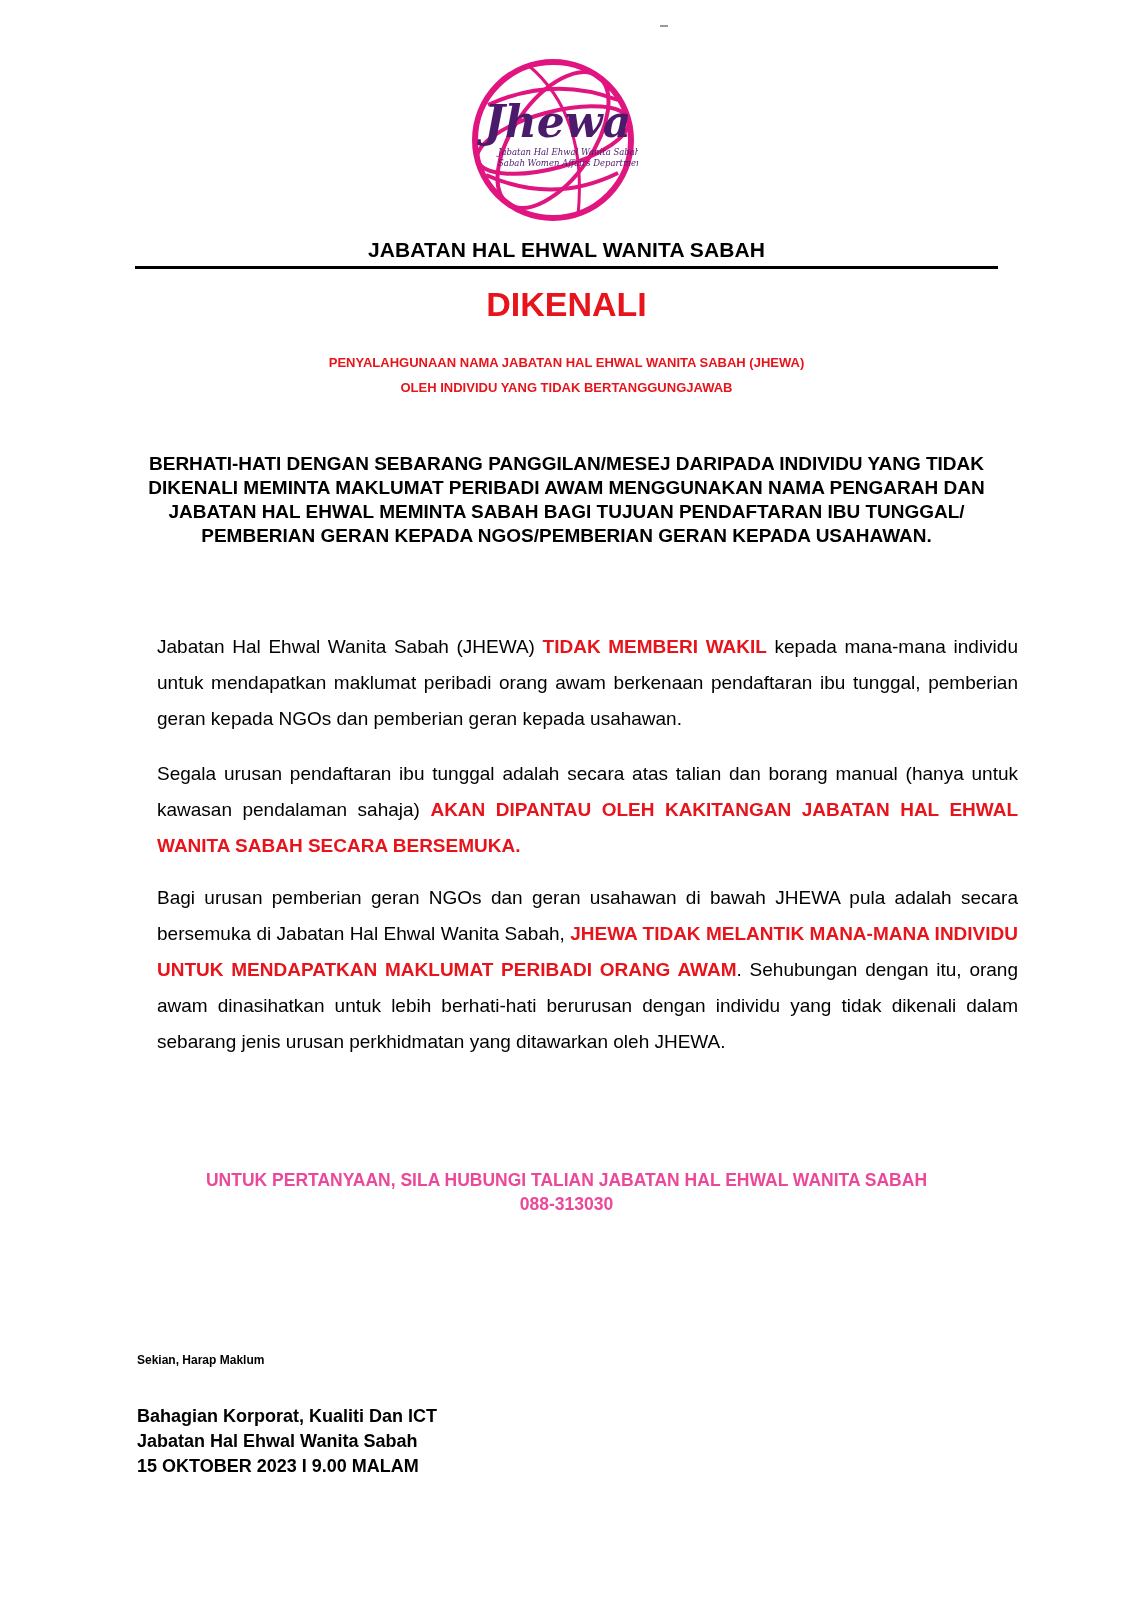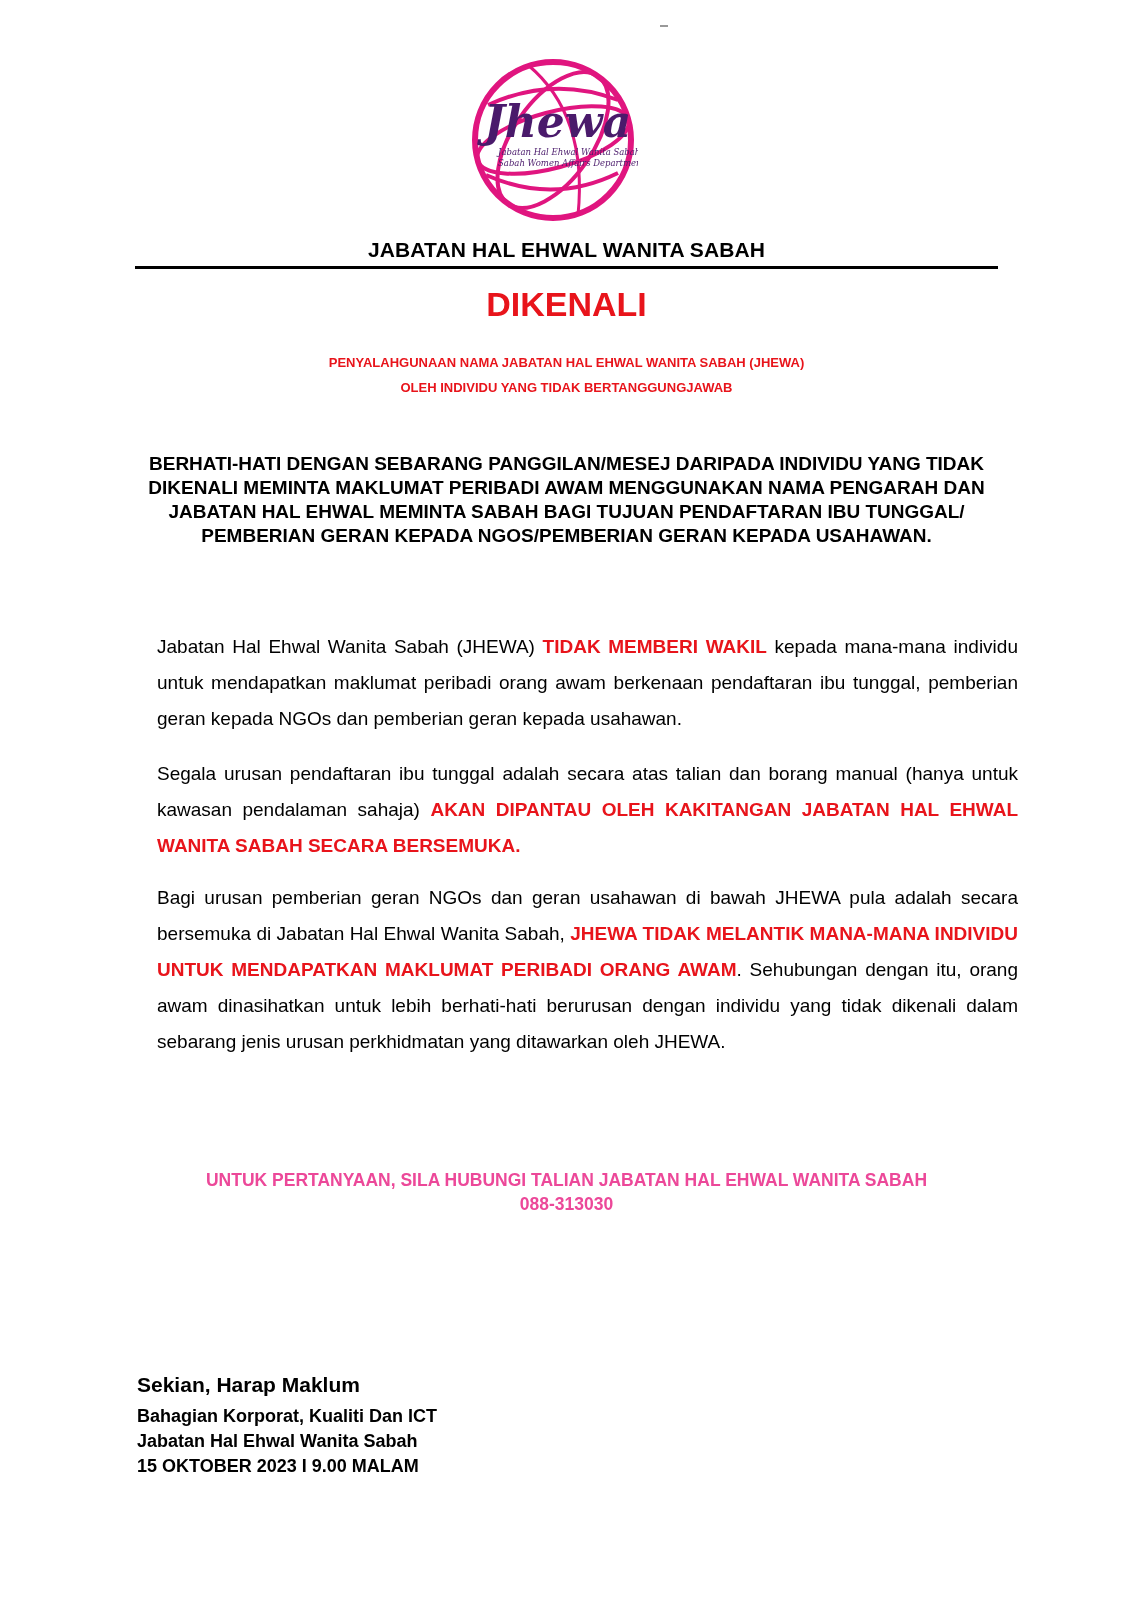--- a/index.html
+++ b/index.html
@@ -34,21 +34,21 @@
     }
     .p1 { top: 629px; }
     .p2 { top: 756px; }
     .p3 { top: 880px; }
     .red { color: #e8141b; font-weight: bold; }
 
     .contact {
       position: absolute; left: 135px; top: 1168px; width: 863px;
       text-align: center; font-weight: bold; font-size: 17.5px; color: #ec4899; line-height: 24px;
     }
-    .closing { position: absolute; left: 137px; top: 1353px; font-weight: bold; font-size: 21px; margin-top: 20px; }
+    .closing { position: absolute; left: 137px; top: 1353px; font-weight: bold; font-size: 12px; }
     .signature {
       position: absolute; left: 137px; top: 1404px; font-weight: bold; font-size: 18px; line-height: 25px;
     }
   </style>
 </head>
 <body>
 
 <div class="speck"></div>
 
 <div class="logo-wrap">

